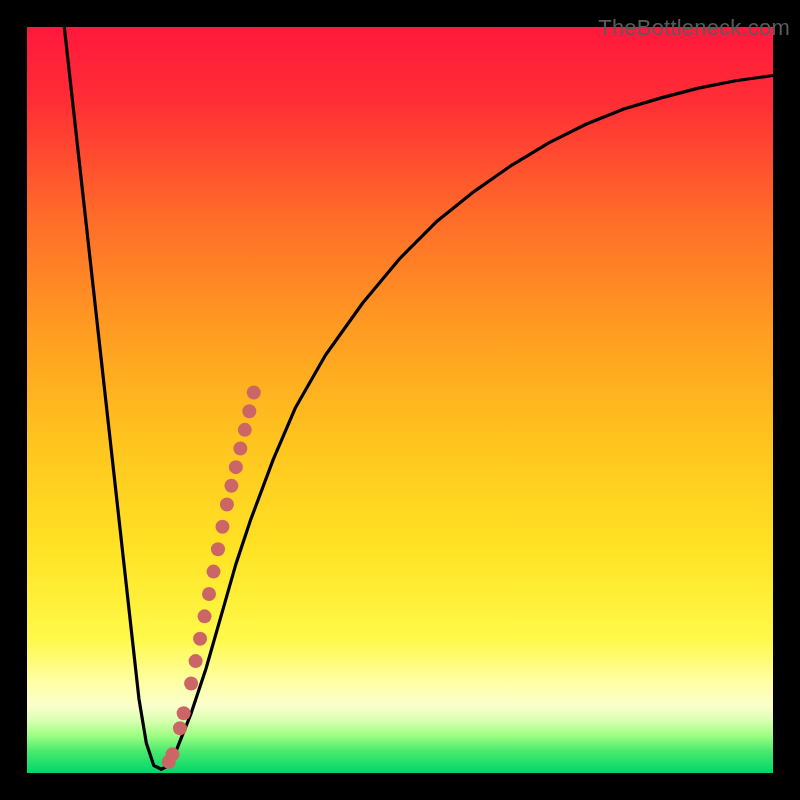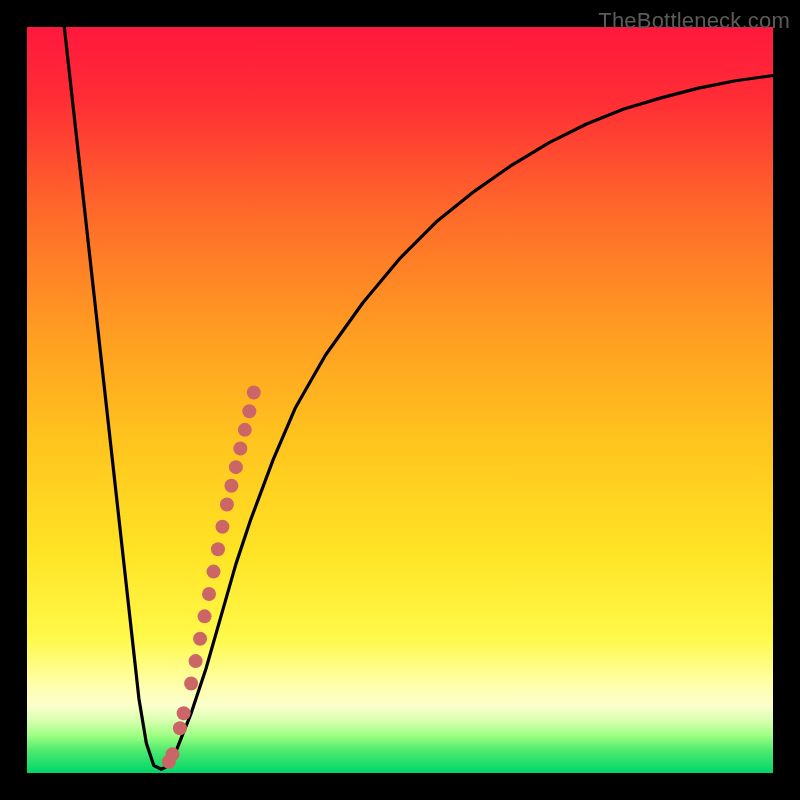--- a/index.html
+++ b/index.html
@@ -20,21 +20,21 @@
   .plot {
     position: absolute;
     left: 27px;
     top: 27px;
     width: 746px;
     height: 746px;
     overflow: hidden;
   }
   .watermark {
     position: absolute;
-    top: 8px;
+    top: 15px;
     right: 10px;
     font-size: 22px;
     font-weight: 500;
     color: #5b5b5b;
     letter-spacing: 0.2px;
     font-family: Arial, Helvetica, sans-serif;
   }
   svg {
     display: block;
   }

